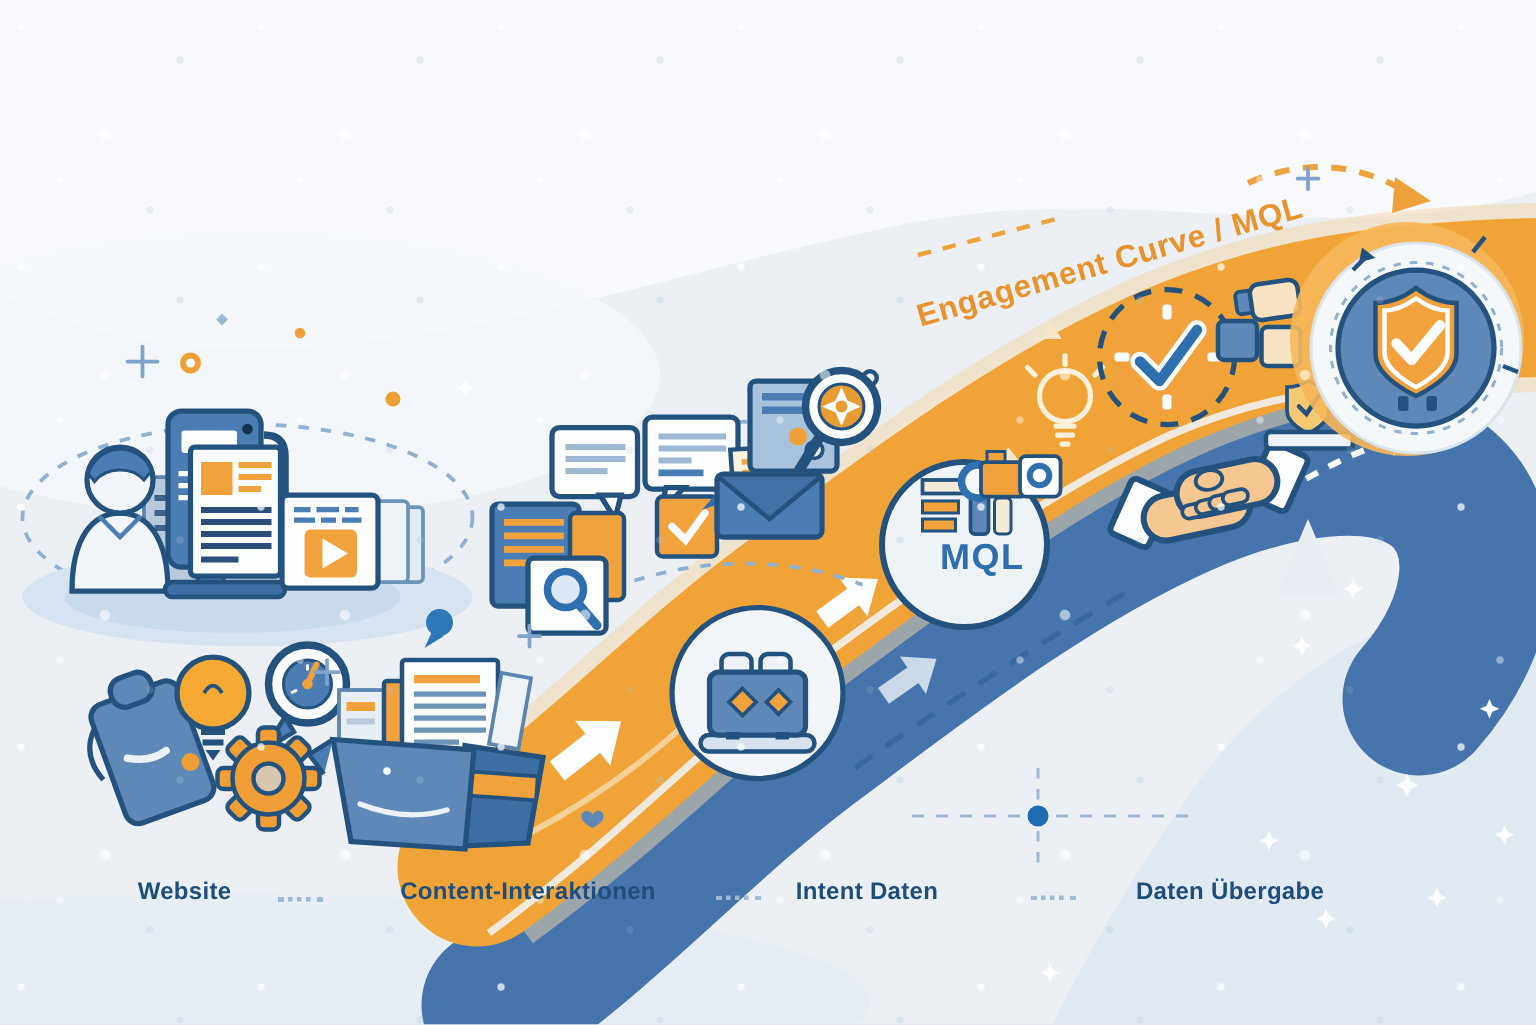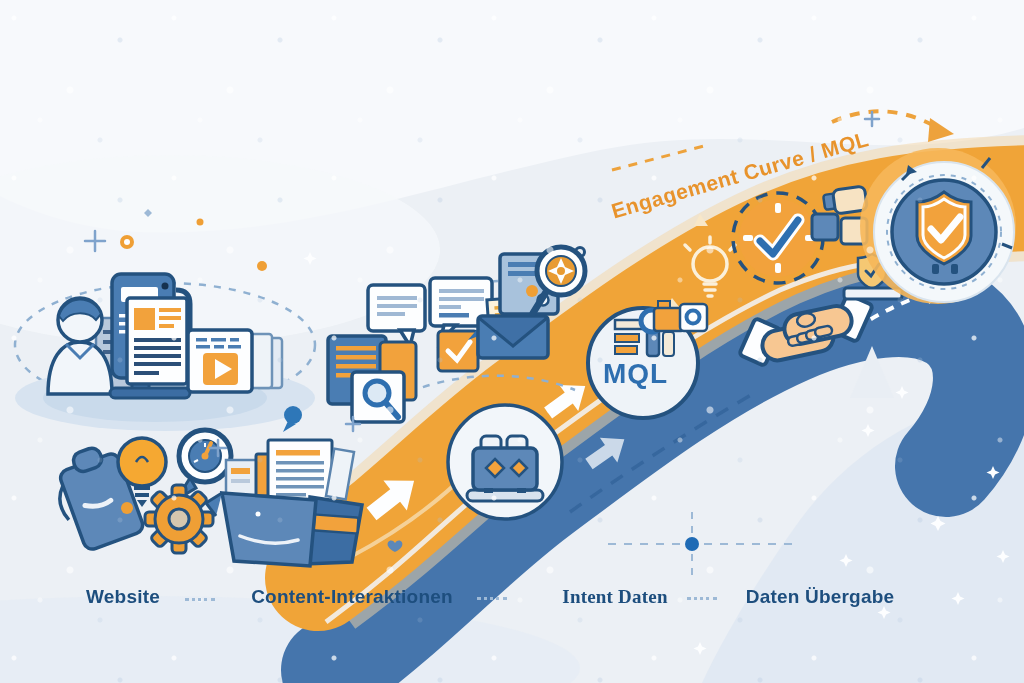--- a/index.html
+++ b/index.html
@@ -19,30 +19,30 @@
     background-size:160px 160px;
     opacity:.8;
   }
   .art{position:absolute;left:0;top:0;z-index:1;}
   .txt{position:absolute;z-index:4;pointer-events:none;white-space:nowrap;}
   .curve-label{
     left:612px;top:200px;transform:rotate(-16deg);transform-origin:left center;
     color:#e8932c;font-weight:bold;font-size:21px;letter-spacing:.5px;
   }
   .mql-label{
-    left:603px;top:358px;width:80px;text-align:left;
-    color:#2e6fb0;font-weight:bold;font-size:28px;letter-spacing:1px;
+    left:603px;top:358px;width:80px;text-align:right;
+    color:#2e6fb0;font-weight:bold;font-size:24px;letter-spacing:1px;
   }
   .stage-label{
     top:586px;transform:translateX(-50%);
-    color:#1d4e7e;font-weight:bold;font-size:19px;letter-spacing:.2px;
+    color:#1d4e7e;font-weight:bold;font-size:16px;letter-spacing:.2px;
   }
   .lbl-website{left:123px;}
   .lbl-content{left:352px;}
-  .lbl-intent{left:615px;font-family:Liberation Serif, serif;}
+  .lbl-intent{left:578px;}
   .lbl-sales{left:820px;}
   .sep{
     position:absolute;z-index:4;height:0;width:30px;
     border-top:3.5px dotted #9db9d6;
   }
   .sep1{left:185px;top:598px;}
   .sep2{left:477px;top:597px;}
   .sep3{left:687px;top:597px;}
 </style>
 </head>

